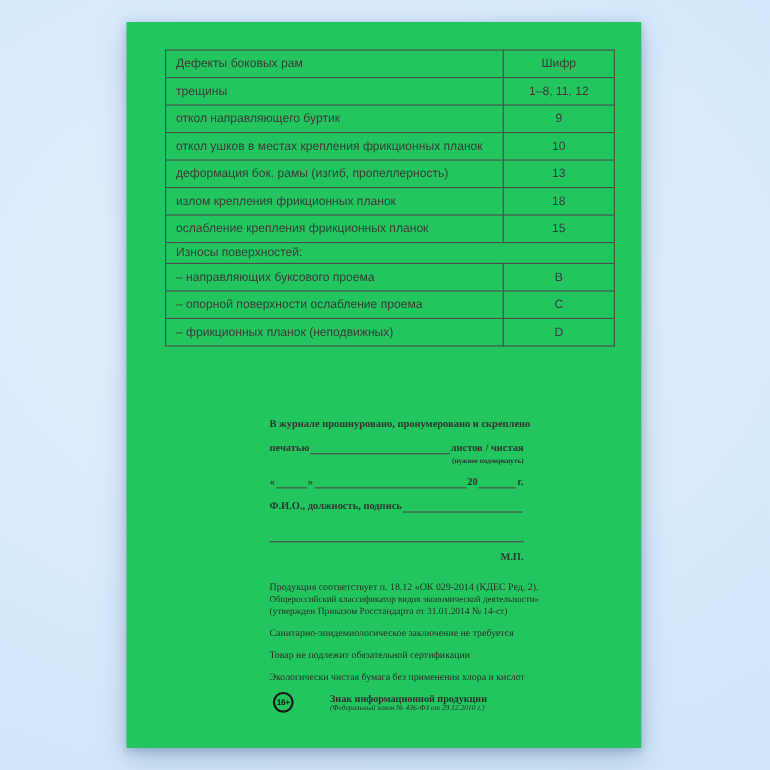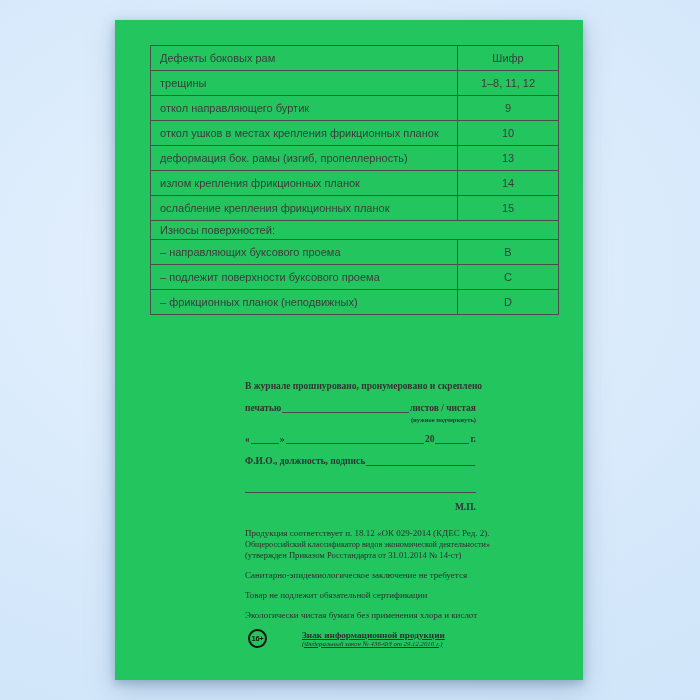--- a/index.html
+++ b/index.html
@@ -45,28 +45,28 @@
   .stamp{text-align:right;margin-top:8px;}
   
   .footer{
     position:absolute;left:130px;top:508px;width:250px;
     font-family:"Liberation Serif","DejaVu Serif",serif;
     font-size:9px;color:#2e2e2e;line-height:11px;font-weight:normal;
   }
   .footer .l2{font-size:8.2px;}
   .footer .l3{font-size:8.6px;}
   .footer .para{margin-top:9px;}
-  .infosign{display:flex;align-items:center;margin-top:8px;gap:33px;}
+  .infosign{display:flex;align-items:center;margin-top:8px;}
   .age-badge{
     flex:0 0 auto;width:15px;height:15px;border:2.2px solid #151515;border-radius:50%;
     display:flex;align-items:center;justify-content:center;
     font-family:"Liberation Sans","DejaVu Sans",sans-serif;
     font-size:7.5px;font-weight:bold;color:#151515;margin-left:3px;letter-spacing:-0.3px;
   }
-  .infosign .txt{margin-left:2px;text-decoration:underline;}
+  .infosign .txt{margin-left:33px;}
   .infosign .t1{font-weight:bold;font-size:9.2px;line-height:10px;}
   .infosign .t2{font-size:6.8px;font-style:italic;line-height:8px;}
 </style>
 </head>
 <body>
 
 <div class="page">
 
   <table class="defects">
     <colgroup>
@@ -89,35 +89,35 @@
     <tr>
       <td>откол ушков в местах крепления фрикционных планок</td>
       <td class="code">10</td>
     </tr>
     <tr>
       <td>деформация бок. рамы (изгиб, пропеллерность)</td>
       <td class="code">13</td>
     </tr>
     <tr>
       <td>излом крепления фрикционных планок</td>
-      <td class="code">14</td>
+      <td class="code">18</td>
     </tr>
     <tr>
       <td>ослабление крепления фрикционных планок</td>
       <td class="code">15</td>
     </tr>
     <tr class="short">
       <td colspan="2">Износы поверхностей:</td>
     </tr>
     <tr>
       <td>– направляющих буксового проема</td>
       <td class="code">B</td>
     </tr>
     <tr>
-      <td>– подлежит поверхности буксового проема</td>
+      <td>– опорной поверхности ослабление проема</td>
       <td class="code">C</td>
     </tr>
     <tr>
       <td>– фрикционных планок (неподвижных)</td>
       <td class="code">D</td>
     </tr>
   </tbody>
     </table>
 
   <div class="journal">

